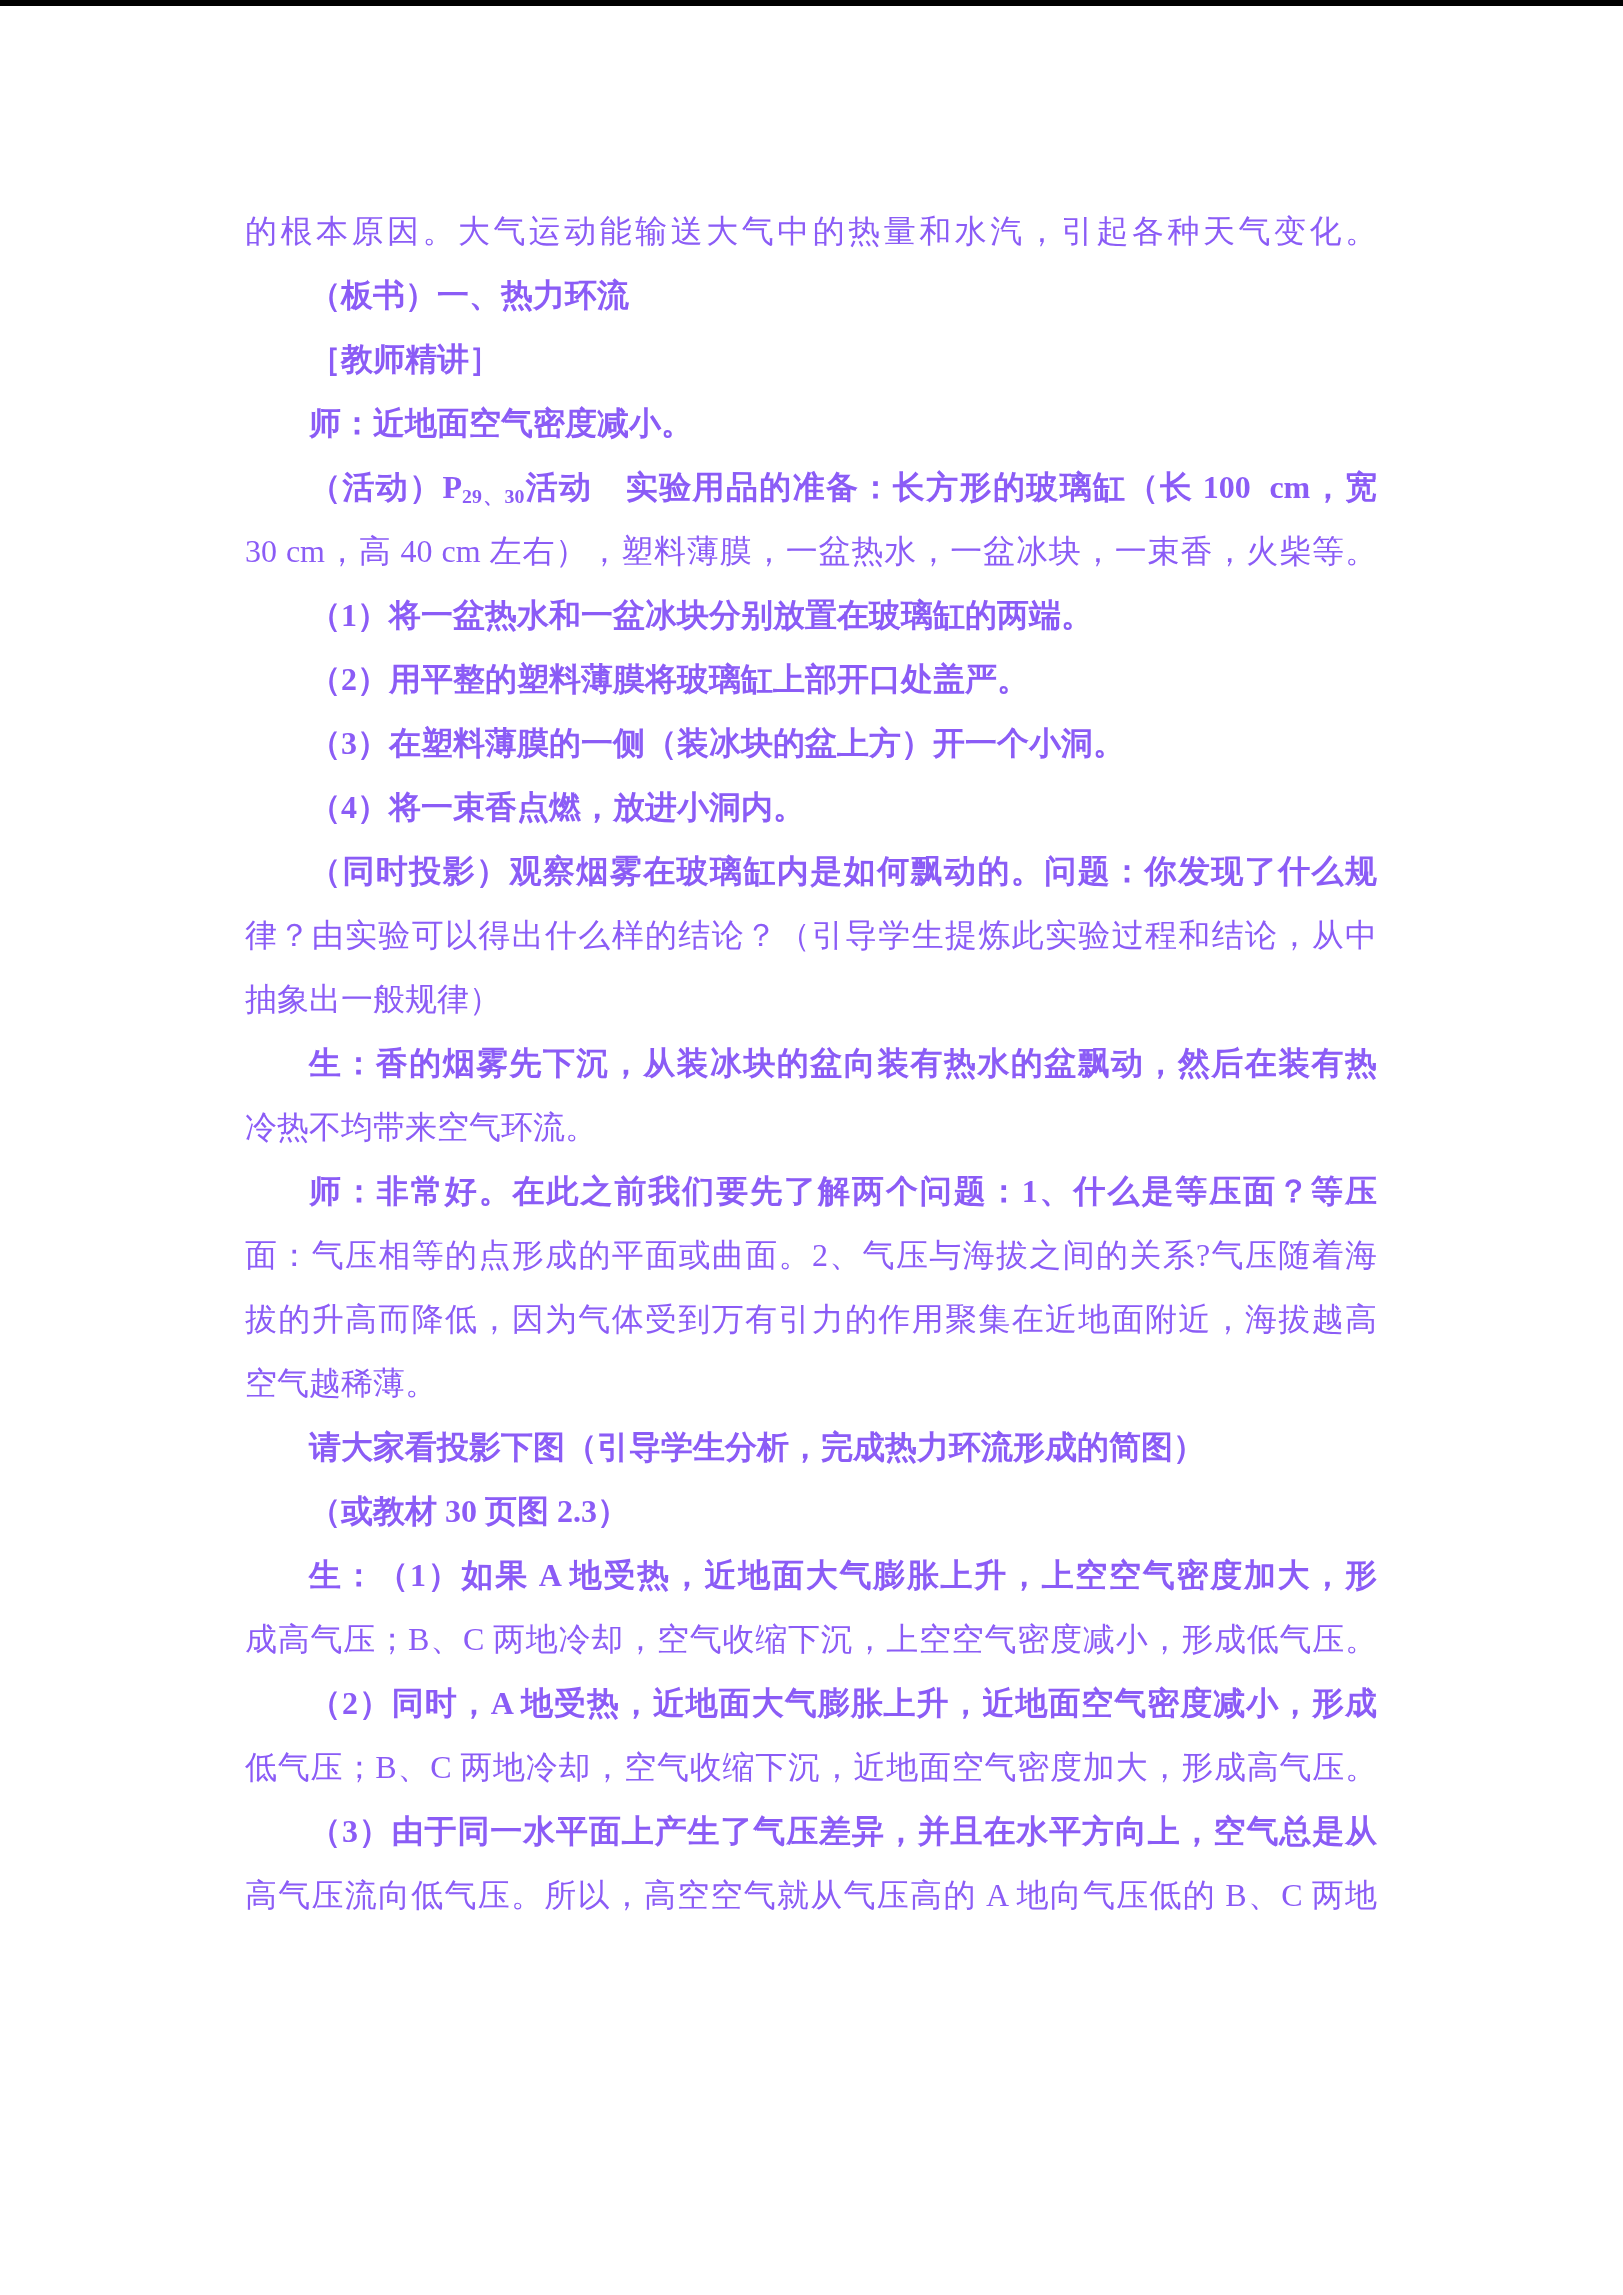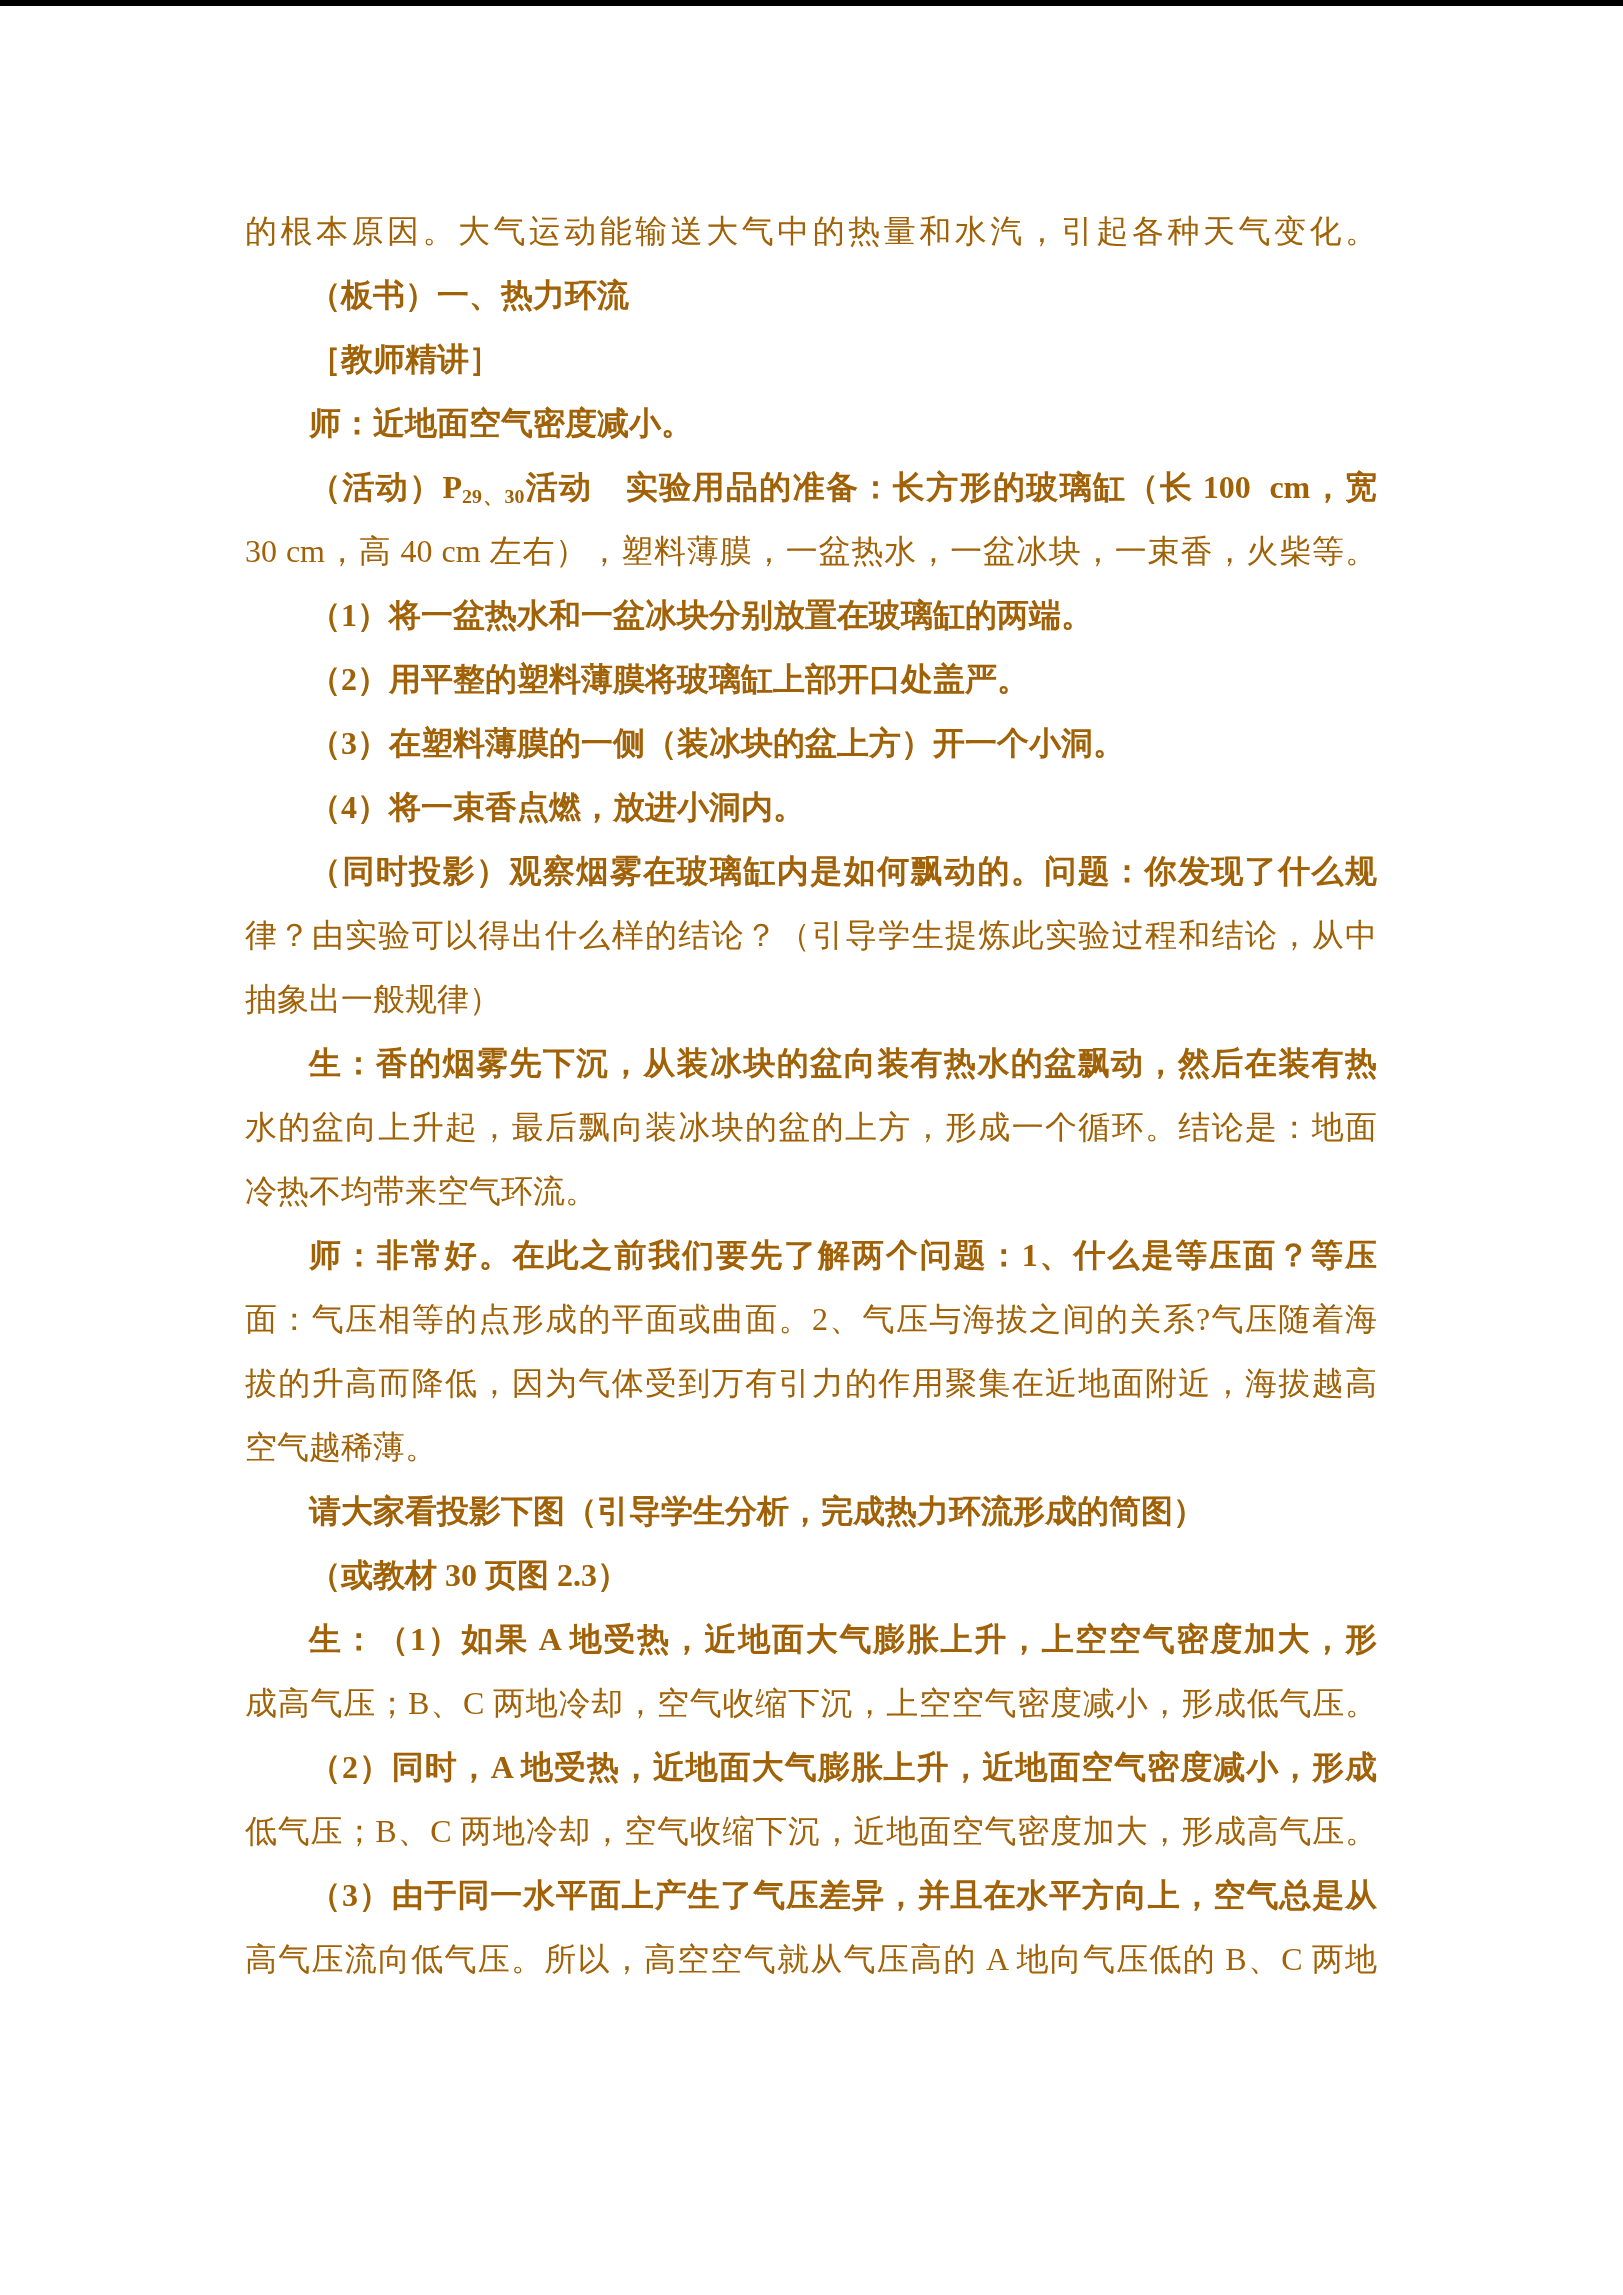--- a/index.html
+++ b/index.html
@@ -23,21 +23,21 @@
     height: 6.1px;
     background: #000000;
   }
   .text-block {
     position: absolute;
     top: 199px;
     left: 245px;
     width: 1132px;
     font-size: 32px;
     line-height: 64px;
-    color: #a16207;
+    color: #8b5cf6;
   }
   .ln {
     height: 64px;
     white-space: pre-wrap;
     text-align: left;
     letter-spacing: 0;
   }
   .ln.ind {
     text-indent: 64px;
     font-weight: bold;
@@ -65,21 +65,20 @@
   <div class="ln ind full"><span>（活动）P</span><sub>29、30</sub><span>活动　实验用品的准备：长方形的玻璃缸（长 100  cm，宽</span></div>
   <div class="ln full">30 cm，高 40 cm 左右），塑料薄膜，一盆热水，一盆冰块，一束香，火柴等。</div>
   <div class="ln ind">（1）将一盆热水和一盆冰块分别放置在玻璃缸的两端。</div>
   <div class="ln ind">（2）用平整的塑料薄膜将玻璃缸上部开口处盖严。</div>
   <div class="ln ind">（3）在塑料薄膜的一侧（装冰块的盆上方）开一个小洞。</div>
   <div class="ln ind">（4）将一束香点燃，放进小洞内。</div>
   <div class="ln ind full">（同时投影）观察烟雾在玻璃缸内是如何飘动的。问题：你发现了什么规</div>
   <div class="ln full">律？由实验可以得出什么样的结论？（引导学生提炼此实验过程和结论，从中</div>
   <div class="ln">抽象出一般规律）</div>
   <div class="ln ind full">生：香的烟雾先下沉，从装冰块的盆向装有热水的盆飘动，然后在装有热</div>
-  <div class="ln full">水的盆向上升起，最后飘向装冰块的盆的上方，形成一个循环。结论是：地面</div>
   <div class="ln">冷热不均带来空气环流。</div>
   <div class="ln ind full">师：非常好。在此之前我们要先了解两个问题：1、什么是等压面？等压</div>
   <div class="ln full">面：气压相等的点形成的平面或曲面。2、气压与海拔之间的关系?气压随着海</div>
   <div class="ln full">拔的升高而降低，因为气体受到万有引力的作用聚集在近地面附近，海拔越高</div>
   <div class="ln">空气越稀薄。</div>
   <div class="ln ind">请大家看投影下图（引导学生分析，完成热力环流形成的简图）</div>
   <div class="ln ind">（或教材 30 页图 2.3）</div>
   <div class="ln ind full">生：（1）如果 A 地受热，近地面大气膨胀上升，上空空气密度加大，形</div>
   <div class="ln full">成高气压；B、C 两地冷却，空气收缩下沉，上空空气密度减小，形成低气压。</div>
   <div class="ln ind full">（2）同时，A 地受热，近地面大气膨胀上升，近地面空气密度减小，形成</div>

